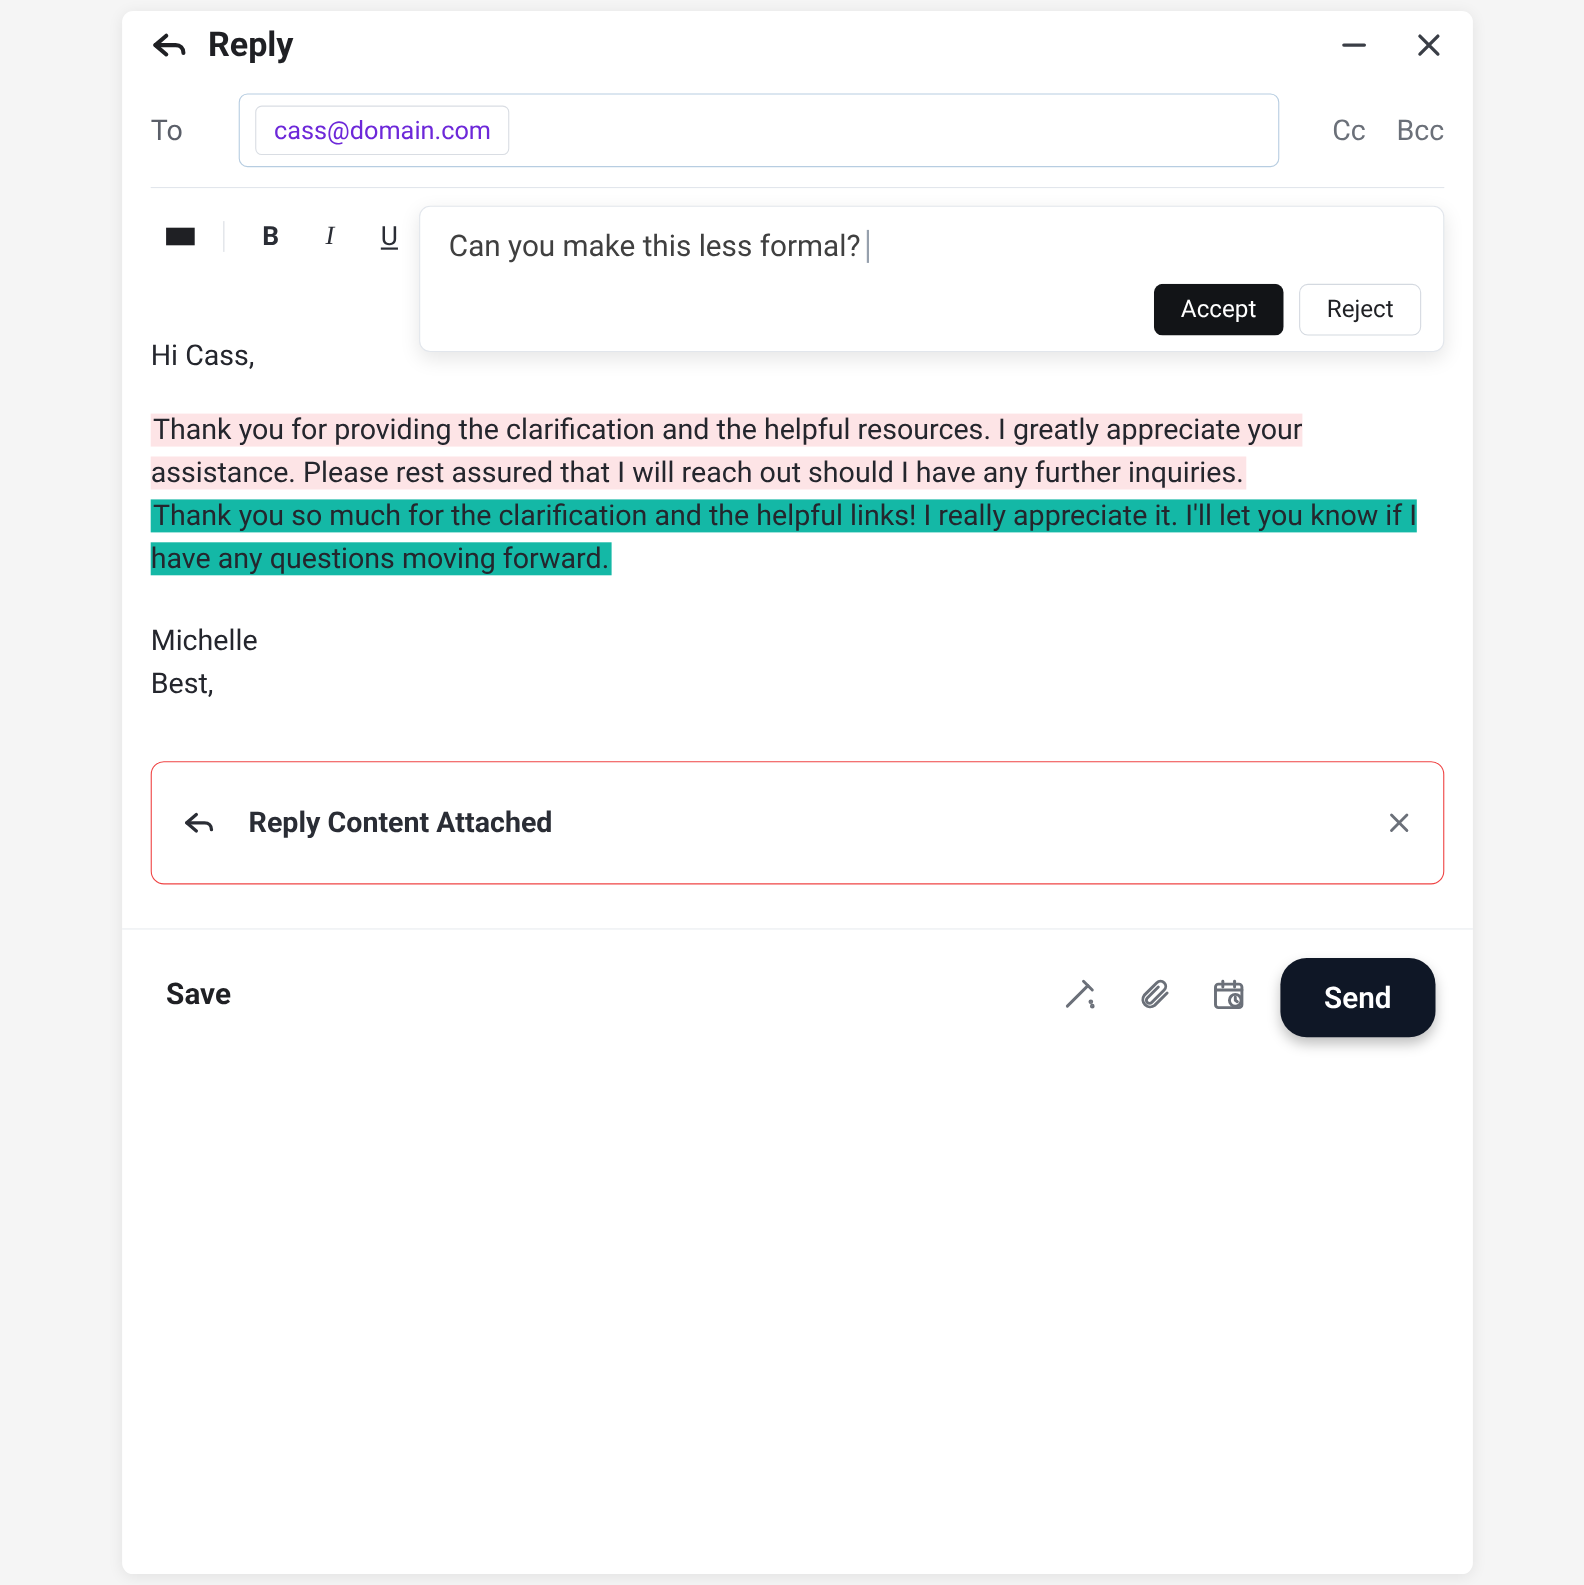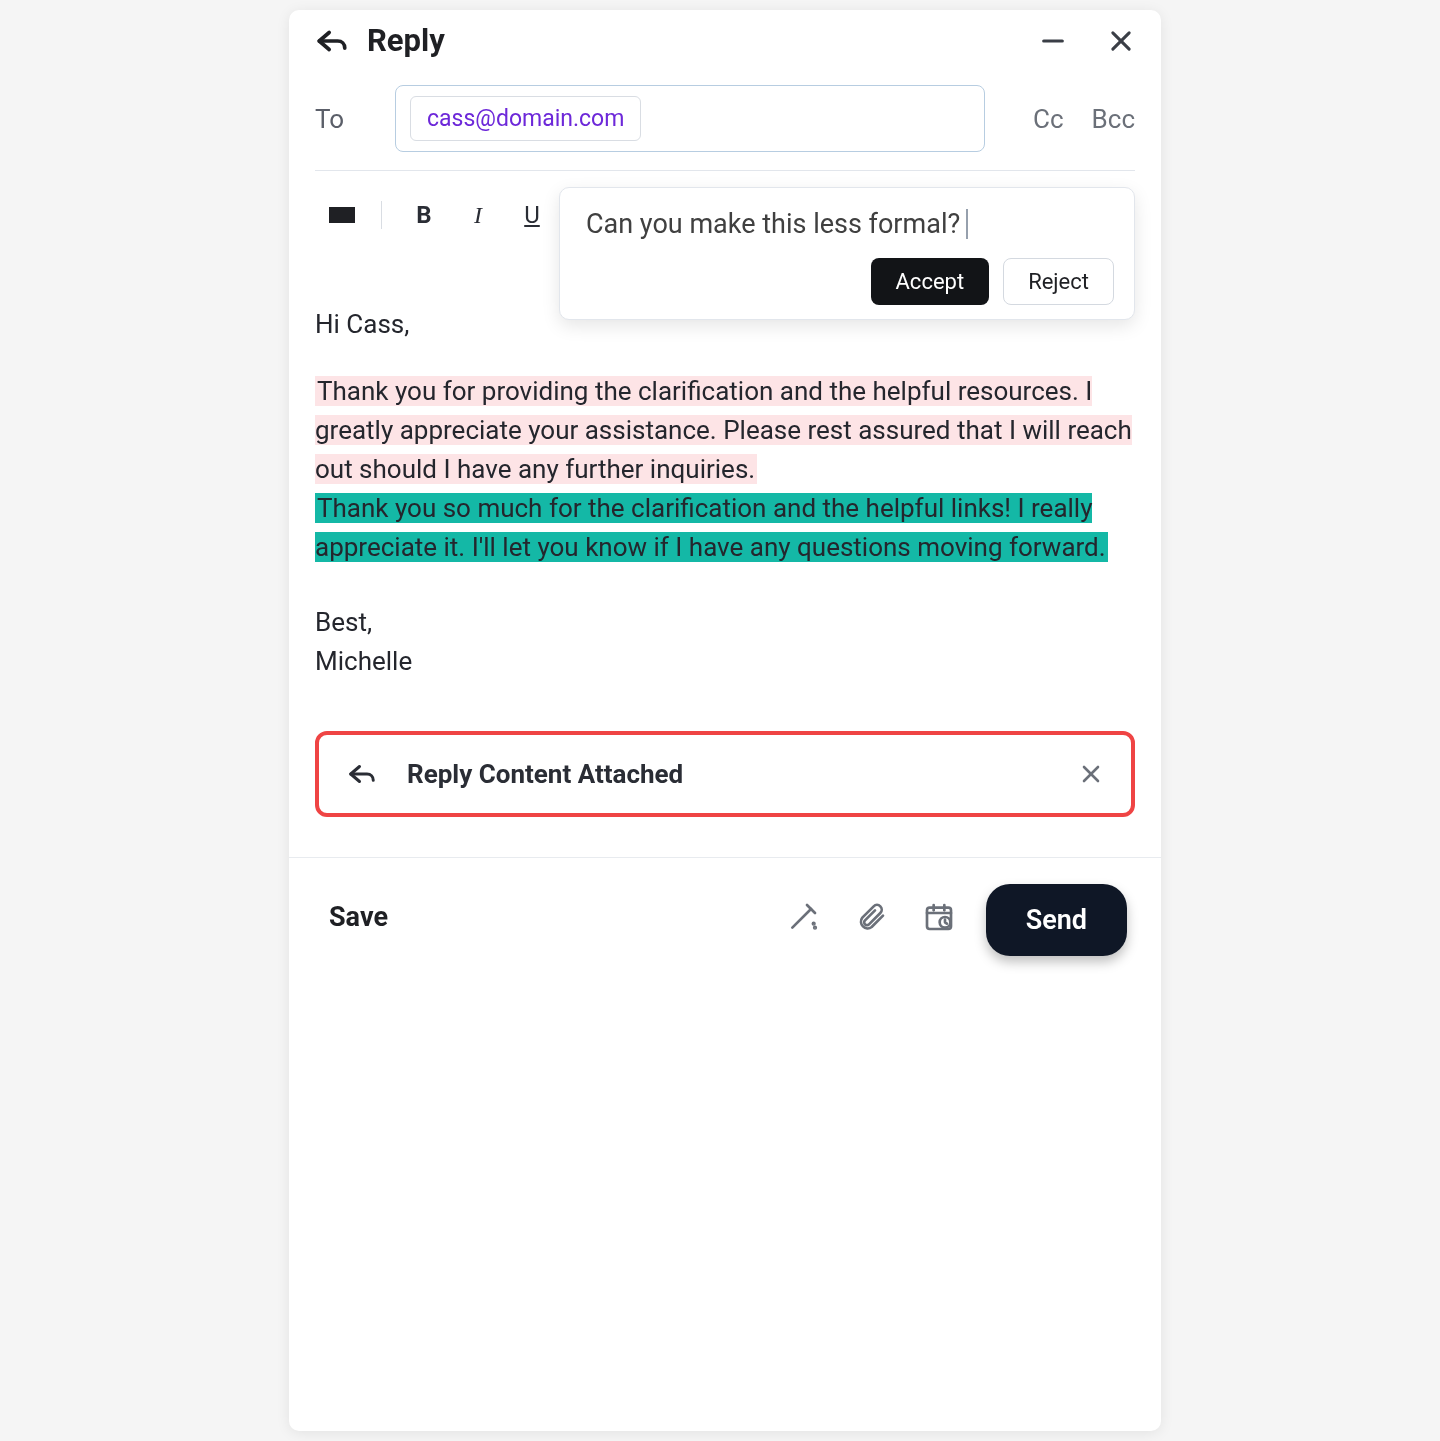--- a/index.html
+++ b/index.html
@@ -6,21 +6,21 @@
   html, body { width: 100%; height: 100%; }
   body {
     font-family: -apple-system, BlinkMacSystemFont, "Segoe UI", Roboto, Helvetica, Arial, sans-serif;
     background: #f5f5f5;
     color: #1f2024;
     display: flex;
     justify-content: center;
     padding: 10px;
   }
   .window {
-    width: 872px;
+    width: 1228px;
     background: #ffffff;
     border-radius: 10px;
     box-shadow: 0 2px 14px rgba(0,0,0,0.08);
     overflow: visible;
     position: relative;
     margin-left: 10px;
   }
 
   
   .header {
@@ -156,23 +156,23 @@
   }
   .diff-new {
     background: #14b8a6;
     padding: 0 2px;
   }
   .signoff { margin-top: 36px; }
 
   
   .attached {
     margin: 40px 26px 0 26px;
-    border: 4px solid #ef4444;
+    border: 1px solid #ef4444;
     border-radius: 12px;
-    padding: 24px 28px;
+    padding: 40px 28px;
     display: flex;
     align-items: center;
     gap: 30px;
   }
   .attached-title { font-size: 26px; font-weight: 700; color: #2a2d35; flex:1; }
   .attached-close { color:#6b7079; cursor:pointer; }
 
   hr.footer-divider {
     border: none;
     border-top: 1px solid #e8ebef;
@@ -268,22 +268,22 @@
 
   <div class="body-area">
     <div class="greeting">Hi Cass,</div>
     <div>
       <span class="diff-old">Thank you for providing the clarification and the helpful resources. I greatly appreciate your assistance. Please rest assured that I will reach out should I have any further inquiries.</span>
     </div>
     <div>
       <span class="diff-new">Thank you so much for the clarification and the helpful links! I really appreciate it. I'll let you know if I have any questions moving forward.</span>
     </div>
     <div class="signoff">
+      <div>Michelle</div>
       <div>Best,</div>
-      <div>Michelle</div>
     </div>
   </div>
 
   <div class="attached">
     <span class="icon-btn">
       <svg width="30" height="26" viewBox="0 0 24 20" fill="none" stroke="#2a2d35" stroke-width="2.4" stroke-linecap="round" stroke-linejoin="round">
         <path d="M10 4 L3 10 L10 16"></path>
         <path d="M3 10 H16 C19 10 21 12 21 15"></path>
       </svg>
     </span>

